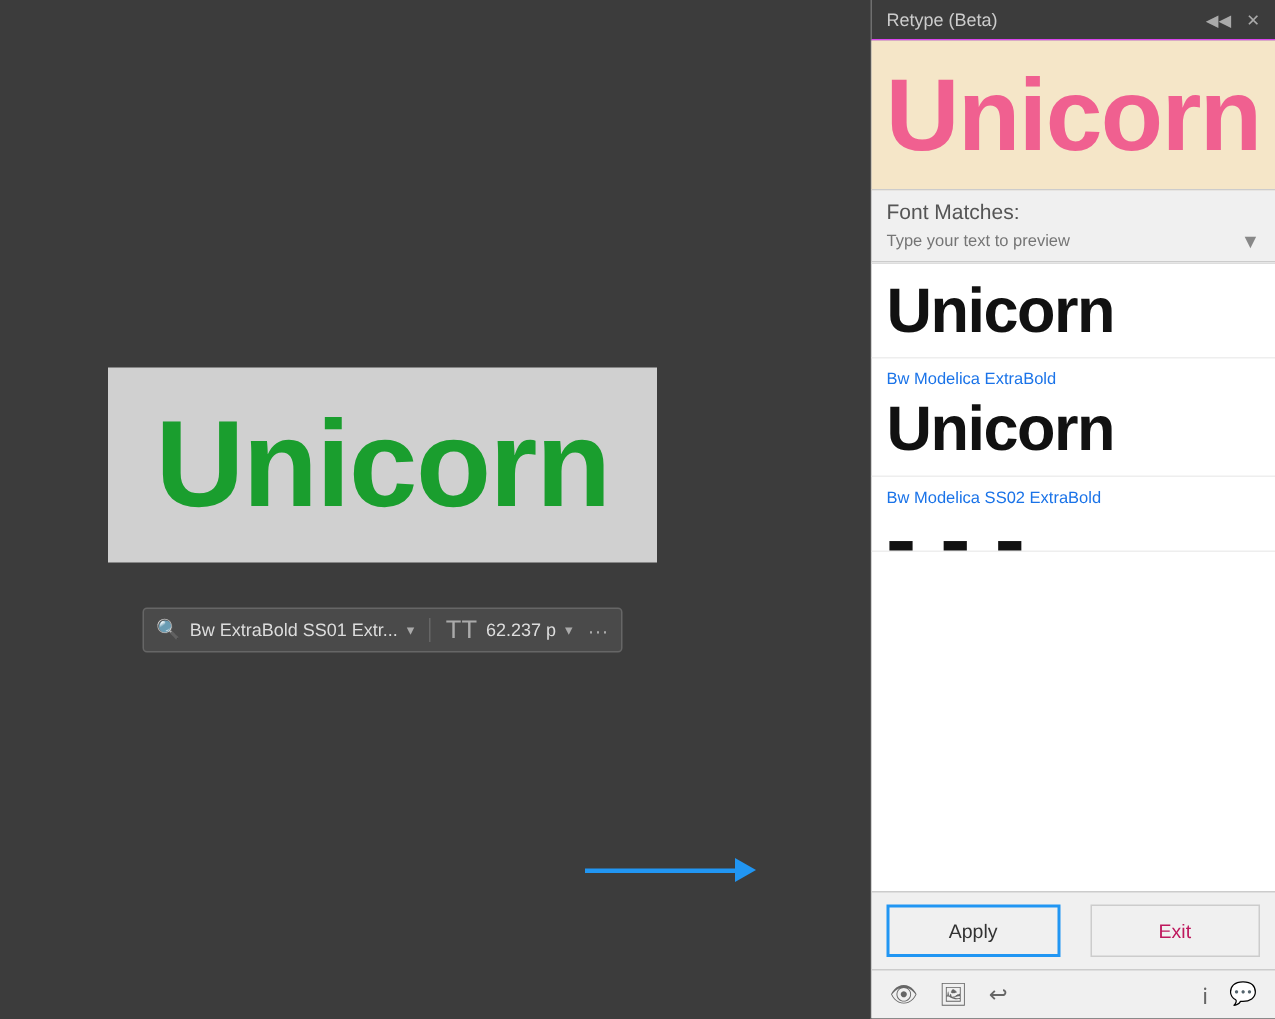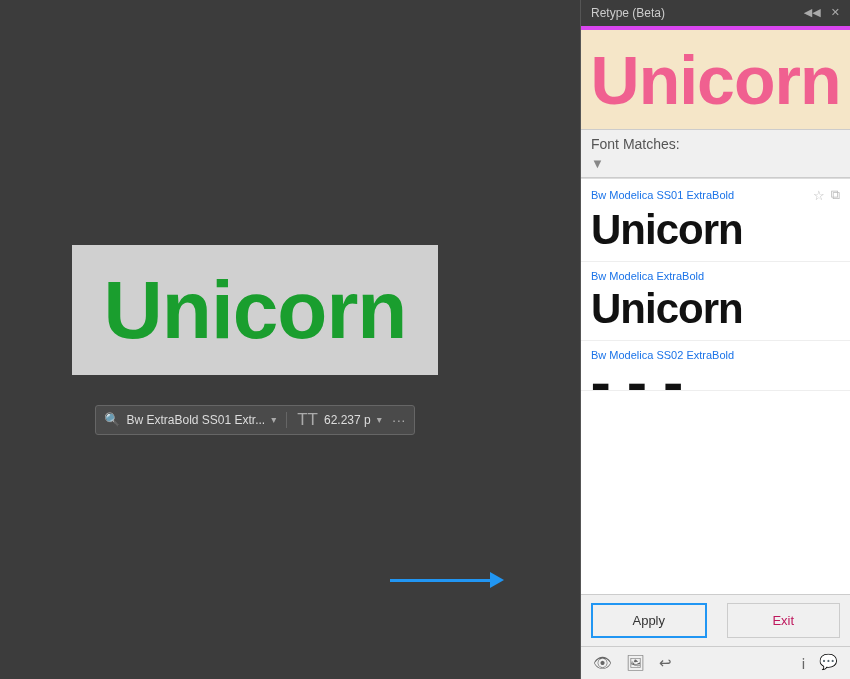--- a/index.html
+++ b/index.html
@@ -123,23 +123,23 @@
       display: flex;
       flex-direction: column;
     }
 
     .panel-header {
       background: #3c3c3c;
       color: #ccc;
       font-size: 12px;
       padding: 6px 10px;
       display: flex;
-      align-items: flex-start;
+      align-items: center;
       justify-content: space-between;
-      border-bottom: 4px solid #d946ef;
+      border-bottom: 1px solid #d946ef;
     }
 
     .panel-header-icons {
       display: flex;
       gap: 10px;
       align-items: center;
     }
 
     .panel-header-icon {
       color: #aaa;
@@ -374,34 +374,28 @@
     </div>
   </div>
 
   <div class="retype-preview">
     <span class="retype-unicorn-text">Unicorn</span>
   </div>
 
   <div class="font-matches-section">
     <div class="font-matches-label">Font Matches:</div>
     <div class="font-matches-search-row">
+      <input class="font-matches-input" type="text" placeholder="Type your text to preview" style="">
       <span class="filter-icon">▼</span>
     </div>
   </div>
 
   <div class="font-list">
 
     <div class="font-item">
-      <div class="font-item-header">
-        <span class="font-item-name">Bw Modelica SS01 ExtraBold</span>
-        <div class="font-item-icons">
-          <span class="font-item-icon">☆</span>
-          <span class="font-item-icon">⧉</span>
-        </div>
-      </div>
       <div class="font-item-preview">Unicorn</div>
     </div>
 
     <div class="font-item">
       <div class="font-item-header">
         <span class="font-item-name">Bw Modelica ExtraBold</span>
       </div>
       <div class="font-item-preview">Unicorn</div>
     </div>
 

